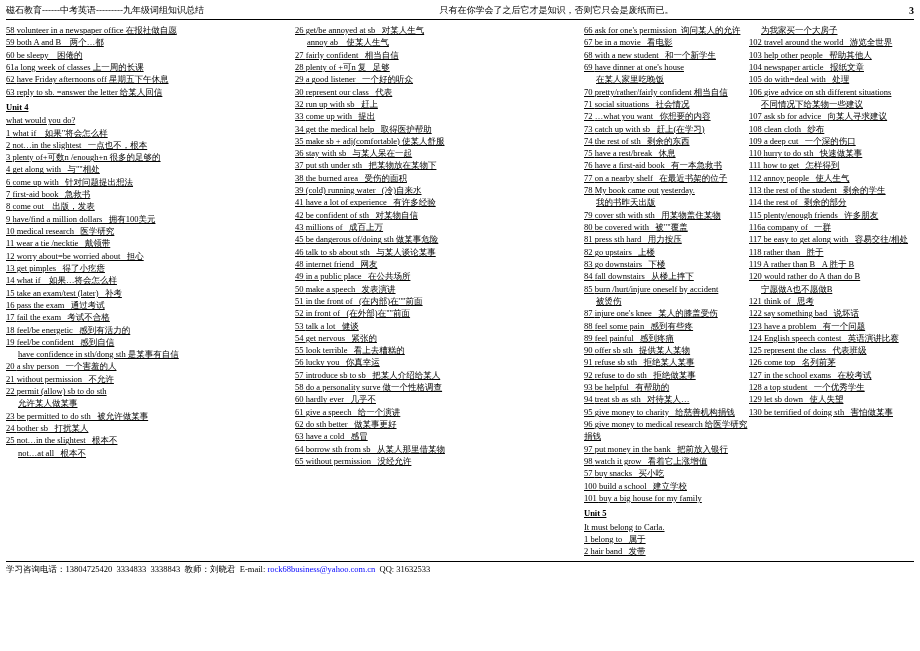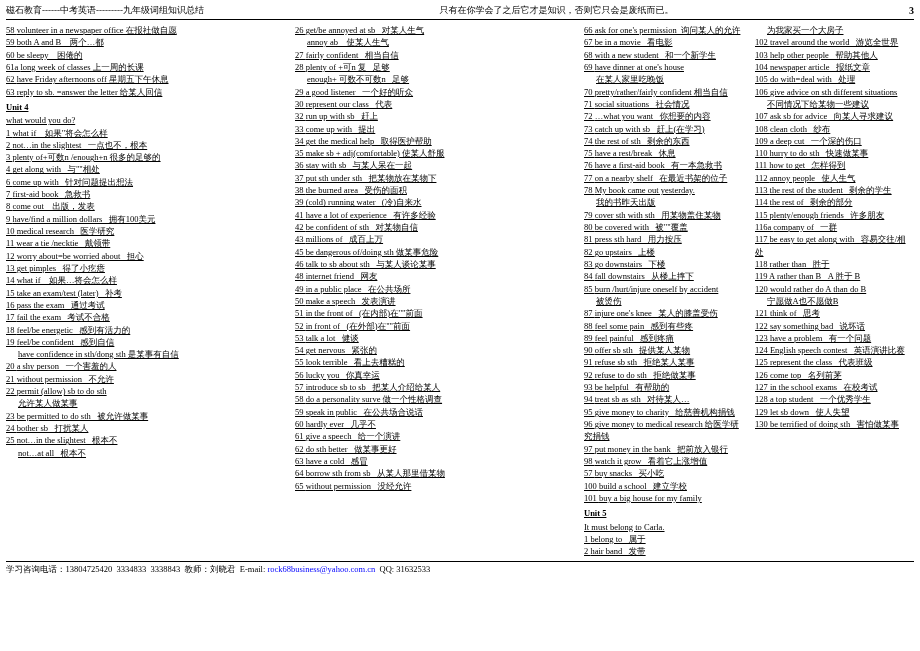--- a/index.html
+++ b/index.html
@@ -122,21 +122,20 @@
       <p><span class="num">24 </span><span>bother sb &nbsp;&nbsp;打扰某人</span></p>
       <p><span class="num">25 </span><span>not…in the slightest &nbsp;&nbsp;根本不</span></p>
       <p style="padding-left:12px"><span>not…at all &nbsp;&nbsp;根本不</span></p>
     </div>
 
     <div class="column col2">
       <p><span class="num">26 </span><span>get/be annoyed at sb &nbsp;&nbsp;对某人生气</span></p>
       <p style="padding-left:12px"><span>annoy ab &nbsp;&nbsp;&nbsp;使某人生气</span></p>
       <p><span class="num">27 </span><span>fairly confident &nbsp;&nbsp;相当自信</span></p>
       <p><span class="num">28 </span><span>plenty of +可n 复 &nbsp;&nbsp;足够</span></p>
-      <p style="padding-left:12px"><span>enough+ 可数不可数n &nbsp;&nbsp;足够</span></p>
       <p><span class="num">29 </span><span>a good listener &nbsp;&nbsp;一个好的听众</span></p>
       <p><span class="num">30 </span><span>represent our class &nbsp;&nbsp;代表</span></p>
       <p><span class="num">32 </span><span>run up with sb &nbsp;&nbsp;赶上</span></p>
       <p><span class="num">33 </span><span>come up with &nbsp;&nbsp;提出</span></p>
       <p><span class="num">34 </span><span>get the medical help &nbsp;&nbsp;取得医护帮助</span></p>
       <p><span class="num">35 </span><span>make sb + adj(comfortable) 使某人舒服</span></p>
       <p><span class="num">36 </span><span>stay with sb &nbsp;&nbsp;与某人呆在一起</span></p>
       <p><span class="num">37 </span><span>put sth under sth &nbsp;&nbsp;把某物放在某物下</span></p>
       <p><span class="num">38 </span><span>the burned area &nbsp;&nbsp;受伤的面积</span></p>
       <p><span class="num">39 </span><span>(cold) running water &nbsp;&nbsp;(冷)自来水</span></p>
@@ -149,21 +148,20 @@
       <p><span class="num">49 </span><span>in a public place &nbsp;&nbsp;在公共场所</span></p>
       <p><span class="num">50 </span><span>make a speech &nbsp;&nbsp;发表演讲</span></p>
       <p><span class="num">51 </span><span>in the front of &nbsp;&nbsp;(在内部)在""前面</span></p>
       <p><span class="num">52 </span><span>in front of &nbsp;&nbsp;(在外部)在""前面</span></p>
       <p><span class="num">53 </span><span>talk a lot &nbsp;&nbsp;健谈</span></p>
       <p><span class="num">54 </span><span>get nervous &nbsp;&nbsp;紧张的</span></p>
       <p><span class="num">55 </span><span>look terrible &nbsp;&nbsp;看上去糟糕的</span></p>
       <p><span class="num">56 </span><span>lucky you &nbsp;&nbsp;你真幸运</span></p>
       <p><span class="num">57 </span><span>introduce sb to sb &nbsp;&nbsp;把某人介绍给某人</span></p>
       <p><span class="num">58 </span><span>do a personality surve 做一个性格调查</span></p>
-      <p><span class="num">59 </span><span>speak in public &nbsp;&nbsp;在公共场合说话</span></p>
       <p><span class="num">60 </span><span>hardly ever &nbsp;&nbsp;几乎不</span></p>
       <p><span class="num">61 </span><span>give a speech &nbsp;&nbsp;给一个演讲</span></p>
       <p><span class="num">62 </span><span>do sth better &nbsp;&nbsp;做某事更好</span></p>
       <p><span class="num">63 </span><span>have a cold &nbsp;&nbsp;感冒</span></p>
       <p><span class="num">64 </span><span>borrow sth from sb &nbsp;&nbsp;从某人那里借某物</span></p>
       <p><span class="num">65 </span><span>without permission &nbsp;&nbsp;没经允许</span></p>
     </div>
 
     <div class="column col3" style="display:flex; gap:0;">
 
@@ -205,21 +203,21 @@
         <p><span class="num">98 </span><span>watch it grow &nbsp;&nbsp;看着它上涨增值</span></p>
         <p><span class="num">57 </span><span>buy snacks &nbsp;&nbsp;买小吃</span></p>
         <p><span class="num">100 </span><span>build a school &nbsp;&nbsp;建立学校</span></p>
         <p><span class="num">101 </span><span>buy a big house for my family</span></p>
         <p class="unit-title">Unit 5</p>
         <p>It must belong to Carla.</p>
         <p><span class="num">1 </span><span>belong to &nbsp;&nbsp;属于</span></p>
         <p><span class="num">2 </span><span>hair band &nbsp;&nbsp;发带</span></p>
       </div>
 
-      <div style="flex:1;margin-left:12px;">
+      <div style="flex:1;">
         <p style="padding-left:12px"><span>为我家买一个大房子</span></p>
         <p><span class="num">102 </span><span>travel around the world &nbsp;&nbsp;游览全世界</span></p>
         <p><span class="num">103 </span><span>help other people &nbsp;&nbsp;帮助其他人</span></p>
         <p><span class="num">104 </span><span>newspaper article &nbsp;&nbsp;报纸文章</span></p>
         <p><span class="num">105 </span><span>do with=deal with &nbsp;&nbsp;处理</span></p>
         <p><span class="num">106 </span><span>give advice on sth different situations</span></p>
         <p style="padding-left:12px"><span>不同情况下给某物一些建议</span></p>
         <p><span class="num">107 </span><span>ask sb for advice &nbsp;&nbsp;向某人寻求建议</span></p>
         <p><span class="num">108 </span><span>clean cloth &nbsp;&nbsp;纱布</span></p>
         <p><span class="num">109 </span><span>a deep cut &nbsp;&nbsp;一个深的伤口</span></p>

